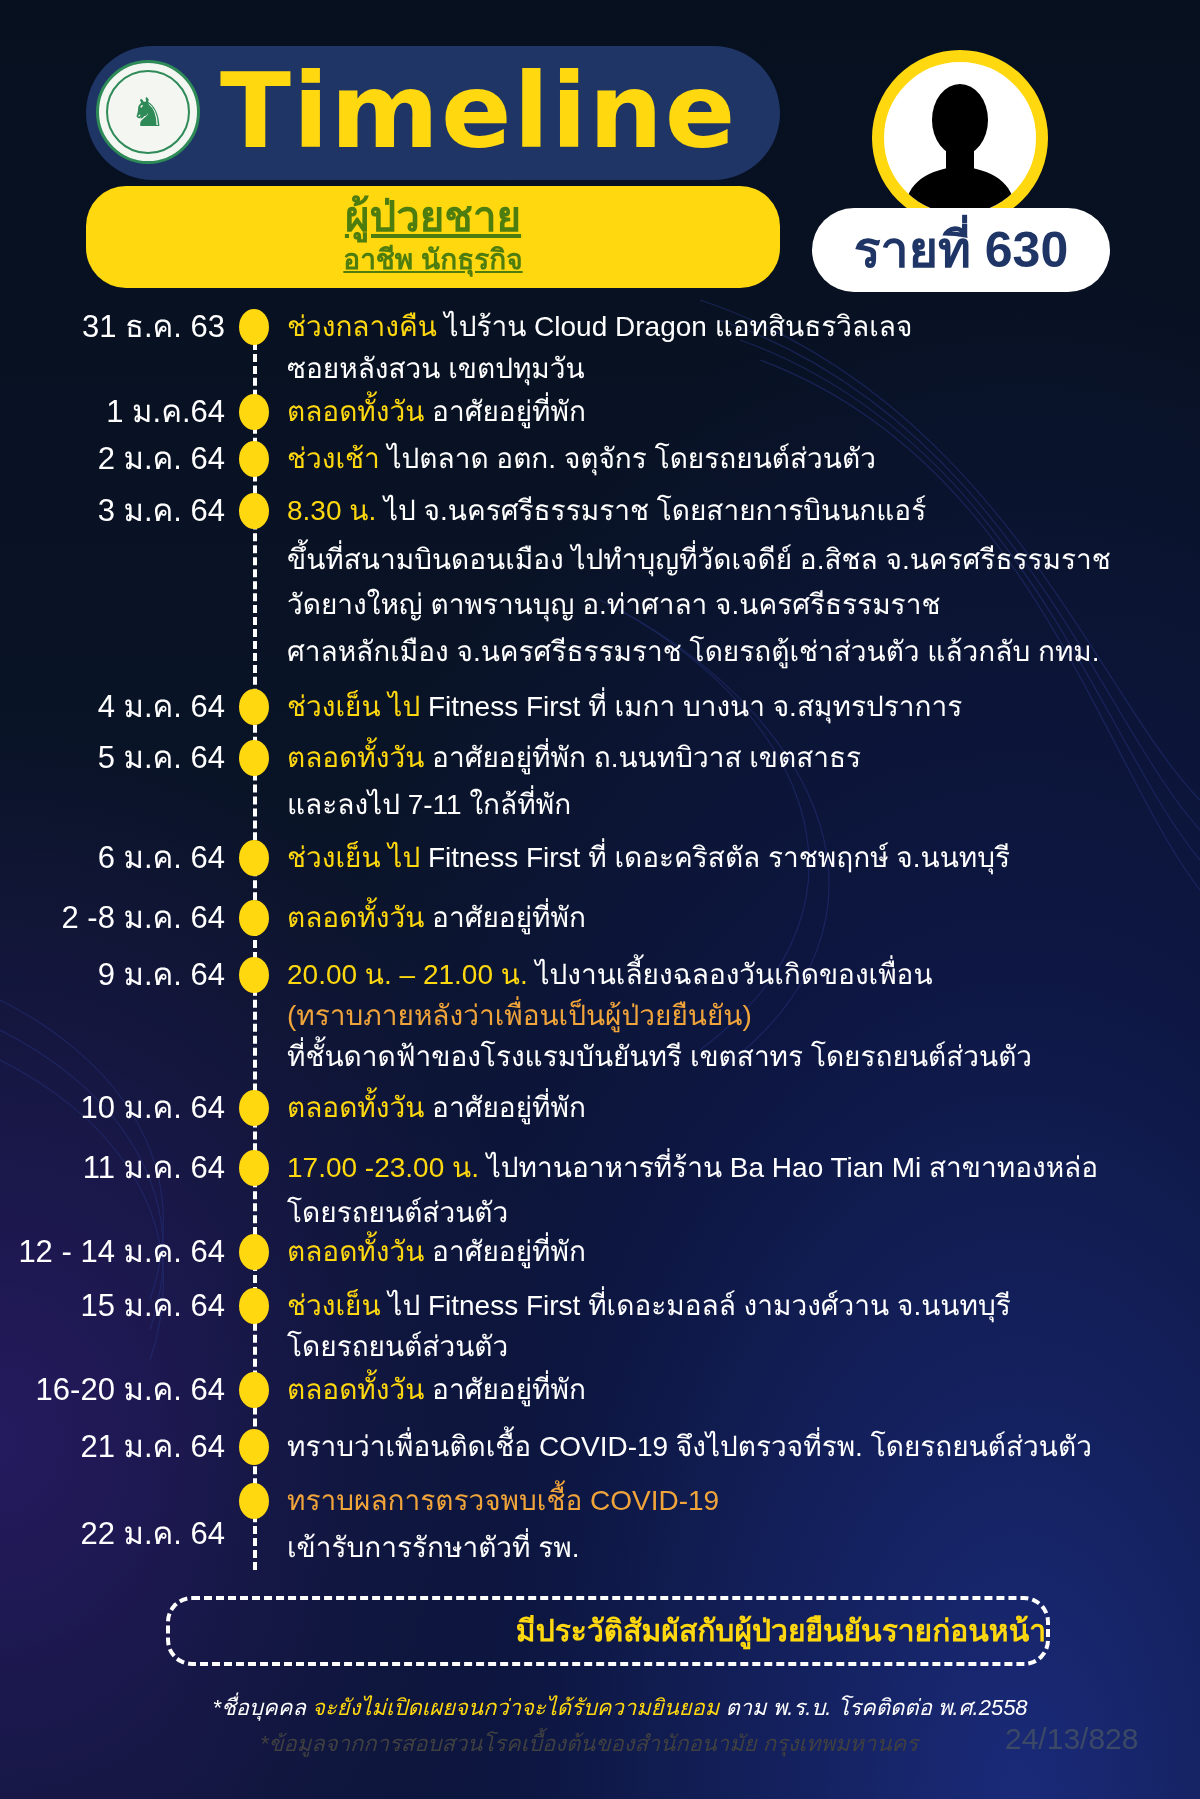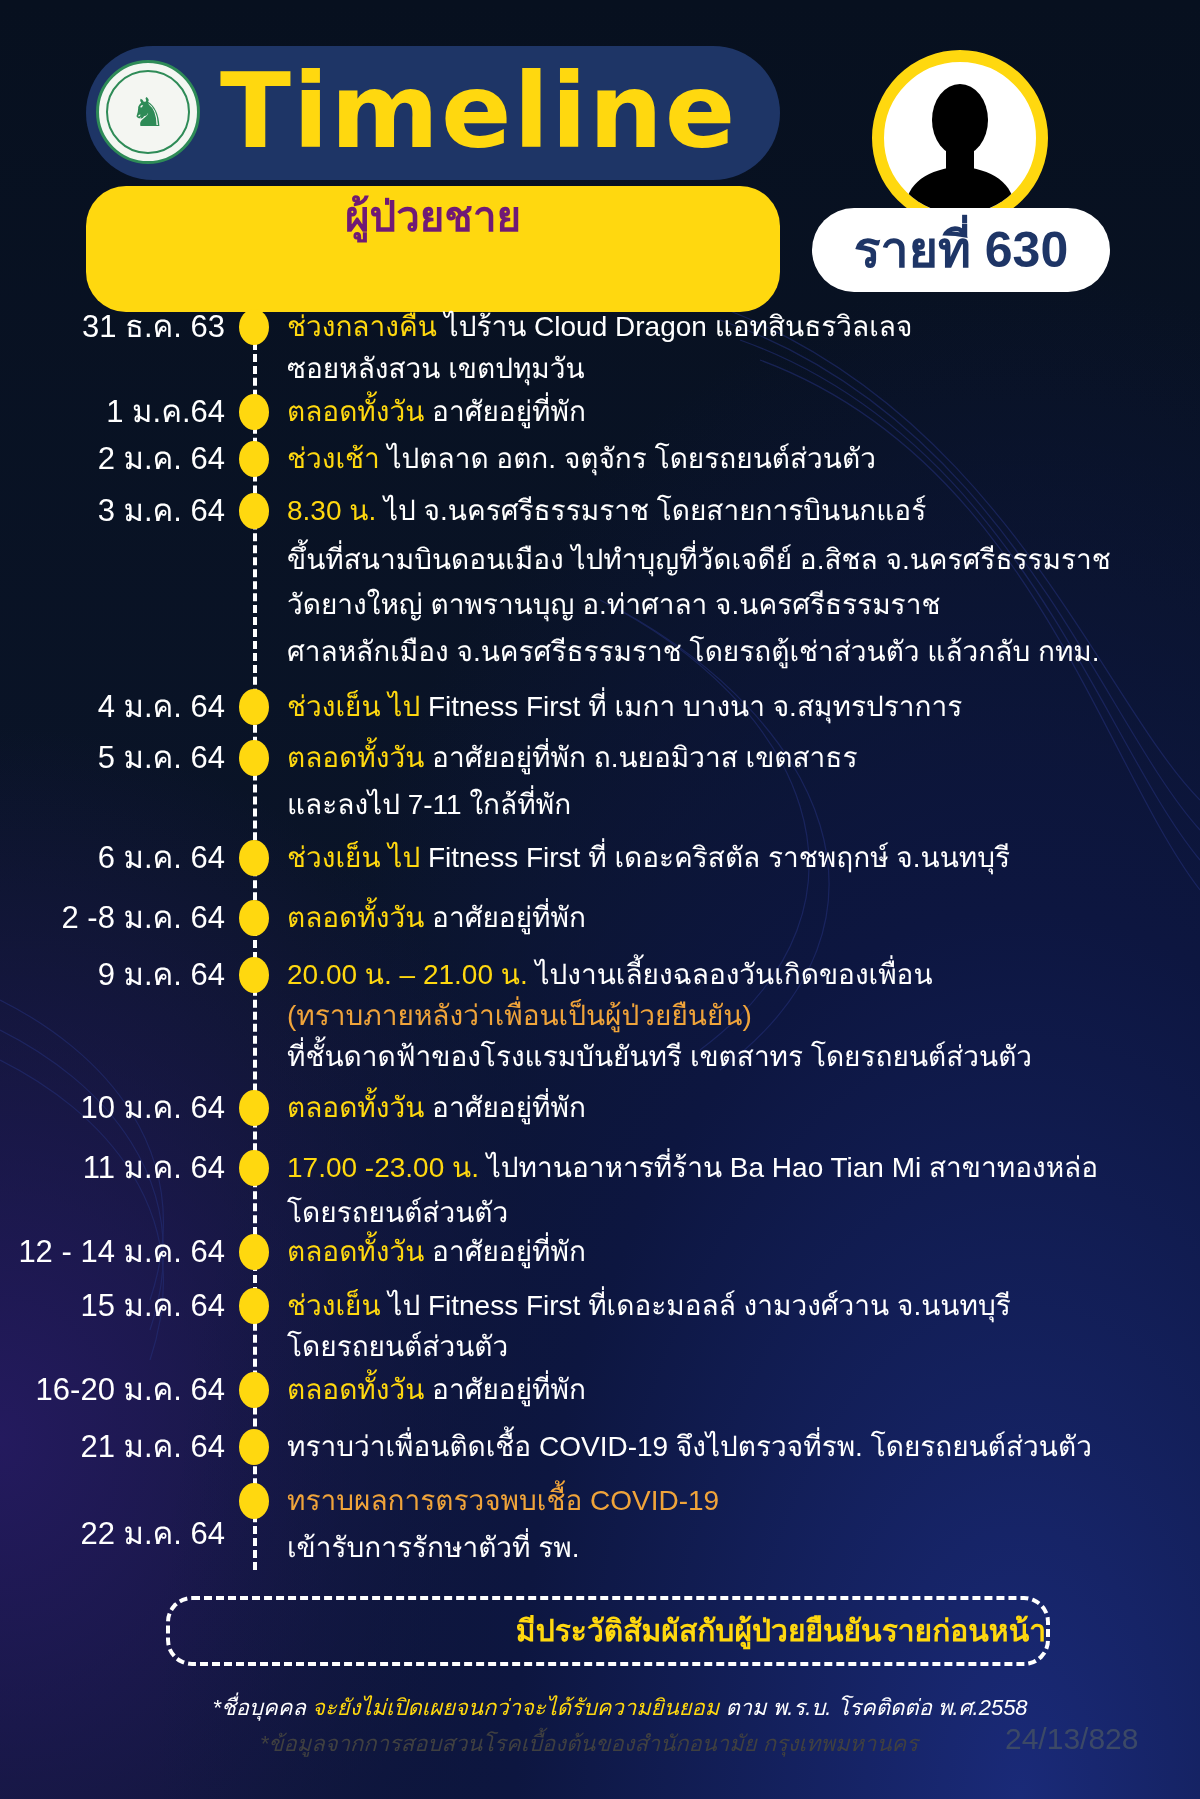--- a/index.html
+++ b/index.html
@@ -6,21 +6,21 @@
   body{width:1200px;height:1799px;position:relative;overflow:hidden;
     background:radial-gradient(ellipse at 85% 100%, #1a2a78 0%, #0d1640 35%, transparent 60%),
                radial-gradient(ellipse at 0% 80%, #241a5e 0%, transparent 35%),
                linear-gradient(180deg,#07101f 0%,#0a1428 50%,#0b1530 100%);
     font-family:"Liberation Sans","DejaVu Sans",sans-serif;color:#fff;}
   .waves{position:absolute;inset:0;pointer-events:none;}
   .title-pill{position:absolute;left:86px;top:46px;width:694px;height:134px;border-radius:67px;background:#1e3566;}
   .seal{position:absolute;left:96px;top:60px;width:104px;height:104px;border-radius:50%;background:#f4f6f2;border:3px solid #2e8b57;box-sizing:border-box;display:flex;align-items:center;justify-content:center;}
   .seal .inner{width:84px;height:84px;border-radius:50%;border:2px solid #2e8b57;box-sizing:border-box;display:flex;align-items:center;justify-content:center;color:#2e8b57;font-size:40px;}
   .title{position:absolute;left:220px;top:56px;font-size:104px;font-weight:bold;color:#ffd80f;letter-spacing:2px;line-height:110px;font-family:"DejaVu Sans",sans-serif;}
-  .sub-pill{position:absolute;left:86px;top:186px;width:694px;height:126px;border-radius:40px;background:#ffd80f;text-align:center;color:#701a75;}
+  .sub-pill{position:absolute;left:86px;top:186px;width:694px;height:102px;border-radius:40px;background:#ffd80f;text-align:center;color:#4d7c0f;text-decoration:underline;}
   .sub-pill .l1{font-size:42px;font-weight:bold;margin-top:6px;line-height:50px;}
   .sub-pill .l2{font-size:28px;font-weight:bold;line-height:36px;}
   .avatar{position:absolute;left:872px;top:50px;width:176px;height:176px;border-radius:50%;background:#fff;border:12px solid #ffd80f;box-sizing:border-box;overflow:hidden;}
   .case-pill{position:absolute;left:812px;top:208px;width:298px;height:84px;border-radius:42px;background:#fff;color:#1e3566;text-align:center;font-size:50px;font-weight:bold;line-height:84px;}
   .timeline-line{position:absolute;left:253px;top:330px;width:0;height:1240px;border-left:4px dashed #fff;}
   .date{position:absolute;right:975px;font-size:31px;color:#fff;white-space:nowrap;text-align:right;line-height:40px;}
   .dot{position:absolute;left:239px;width:30px;height:36px;border-radius:50%;background:#ffd80f;}
   .line{position:absolute;left:287px;font-size:28px;color:#fff;white-space:nowrap;line-height:40px;}
   .hl{color:#ffd80f;}
   .or{color:#f0a43a;}
@@ -47,20 +47,21 @@
 </svg>
 
 <div class="title-pill"></div>
 <div class="seal">
   <div class="inner">♞</div>
 </div>
 <div class="title">Timeline</div>
 
 <div class="sub-pill">
   <div class="l1">ผู้ป่วยชาย</div>
+  <div class="l2">อาชีพ นักธุรกิจ</div>
 </div>
 
 <div class="avatar">
   <svg width="152" height="152" viewBox="0 0 152 152">
     <ellipse cx="76" cy="58" rx="28" ry="36" fill="#000"></ellipse>
     <path d="M20 152 C 22 118, 45 108, 76 104 C 107 108, 130 118, 132 152 Z" fill="#000"></path>
     <rect x="62" y="84" width="28" height="26" fill="#000"></rect>
   </svg>
 </div>
 <div class="case-pill">รายที่ 630</div>
@@ -82,21 +83,21 @@
     <div class="dot" style="top: 493px;"></div>
     <div class="line" style="top: 491px;"><span class="hl">8.30 น.</span><span> ไป จ.นครศรีธรรมราช โดยสายการบินนกแอร์</span></div>
     <div class="line" style="top: 540px;"><span>ขึ้นที่สนามบินดอนเมือง ไปทำบุญที่วัดเจดีย์  อ.สิชล  จ.นครศรีธรรมราช</span></div>
     <div class="line" style="top: 585px;"><span>วัดยางใหญ่ ตาพรานบุญ อ.ท่าศาลา จ.นครศรีธรรมราช</span></div>
     <div class="line" style="top: 632px;"><span>ศาลหลักเมือง จ.นครศรีธรรมราช โดยรถตู้เช่าส่วนตัว แล้วกลับ กทม.</span></div>
     <div class="date" style="top: 687px;">4 ม.ค. 64</div>
     <div class="dot" style="top: 689px;"></div>
     <div class="line" style="top: 687px;"><span class="hl">ช่วงเย็น ไป</span><span> Fitness First ที่ เมกา บางนา จ.สมุทรปราการ</span></div>
     <div class="date" style="top: 738px;">5 ม.ค. 64</div>
     <div class="dot" style="top: 740px;"></div>
-    <div class="line" style="top: 738px;"><span class="hl">ตลอดทั้งวัน</span><span> อาศัยอยู่ที่พัก ถ.นยอมิวาส เขตสาธร</span></div>
+    <div class="line" style="top: 738px;"><span class="hl">ตลอดทั้งวัน</span><span> อาศัยอยู่ที่พัก ถ.นนทบิวาส เขตสาธร</span></div>
     <div class="line" style="top: 785px;"><span>และลงไป 7-11 ใกล้ที่พัก</span></div>
     <div class="date" style="top: 838px;">6 ม.ค. 64</div>
     <div class="dot" style="top: 840px;"></div>
     <div class="line" style="top: 838px;"><span class="hl">ช่วงเย็น ไป</span><span> Fitness First ที่ เดอะคริสตัล ราชพฤกษ์ จ.นนทบุรี</span></div>
     <div class="date" style="top: 898px;">2 -8 ม.ค. 64</div>
     <div class="dot" style="top: 900px;"></div>
     <div class="line" style="top: 898px;"><span class="hl">ตลอดทั้งวัน</span><span> อาศัยอยู่ที่พัก</span></div>
     <div class="date" style="top: 955px;">9 ม.ค. 64</div>
     <div class="dot" style="top: 957px;"></div>
     <div class="line" style="top: 955px;"><span class="hl">20.00 น. – 21.00 น.</span><span> ไปงานเลี้ยงฉลองวันเกิดของเพื่อน</span></div>

